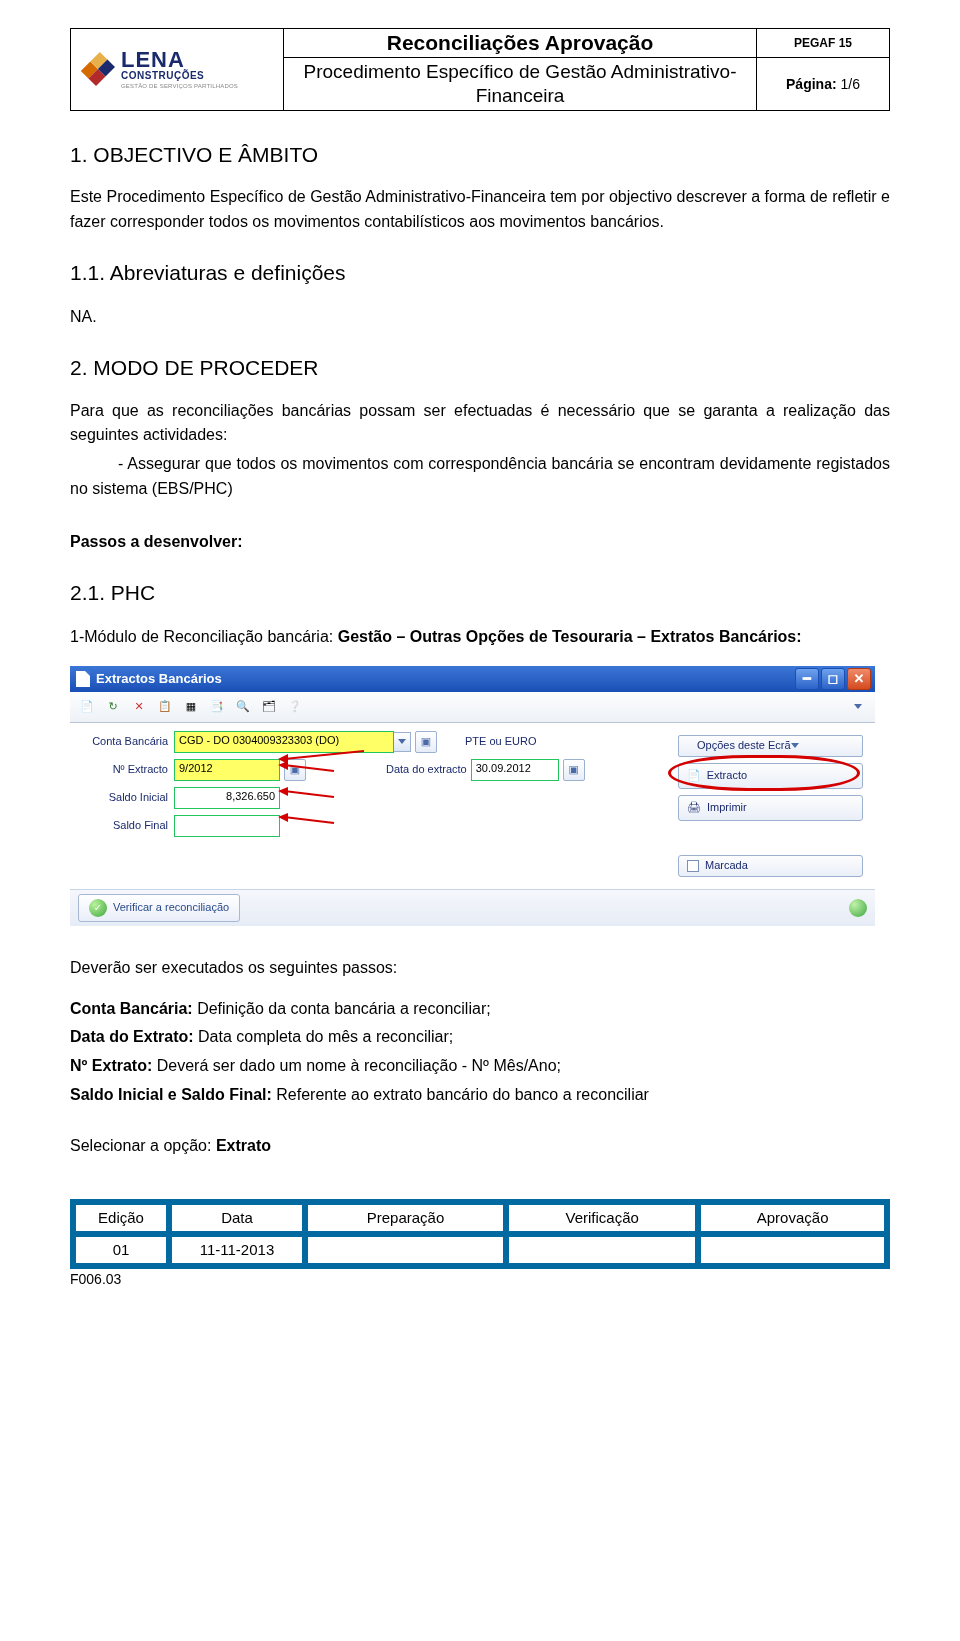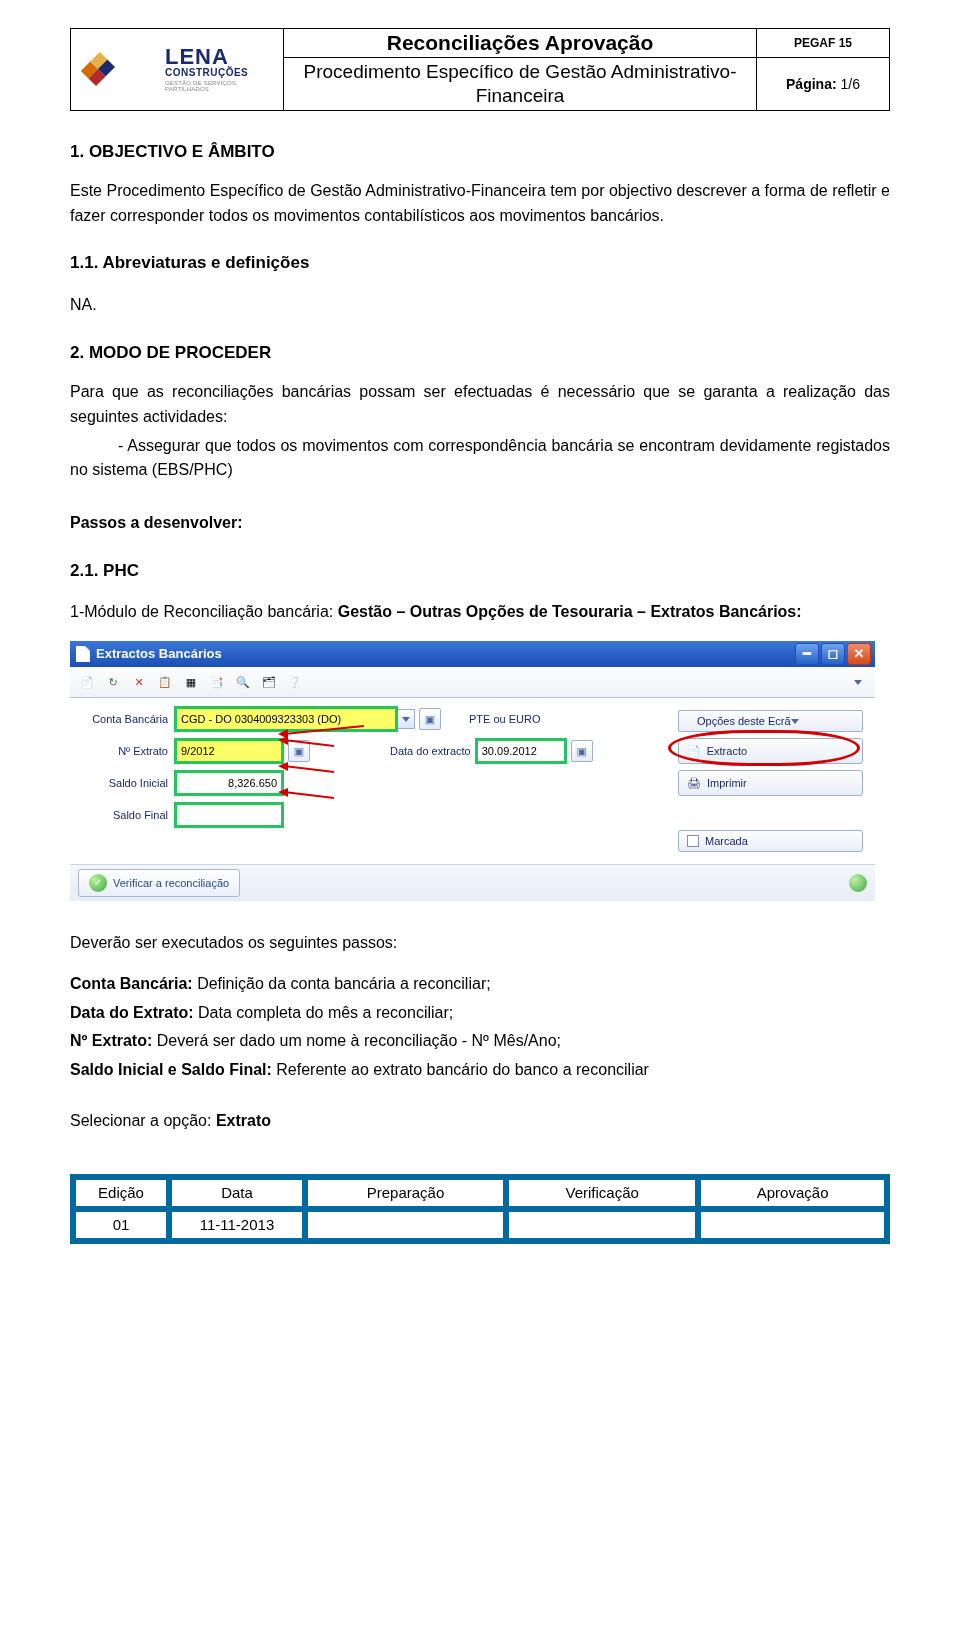--- a/index.html
+++ b/index.html
@@ -29,21 +29,20 @@
   .logo-wrap {
     display: flex;
     align-items: center;
     gap: 6px;
     justify-content: flex-start;
   }
   .logo-mark svg { display: block; }
   .logo-text {
     text-align: left;
     line-height: 1;
-    margin-left: 44px;
   }
   .logo-text .l1 {
     font-size: 22px;
     font-weight: 800;
     color: #1a2a6c;
     letter-spacing: 1px;
   }
   .logo-text .l2 {
     font-size: 10px;
     font-weight: 700;
@@ -68,21 +67,21 @@
   }
   .page-cell {
     width: 130px;
     text-align: center;
     font-family: "Comic Sans MS", cursive, sans-serif;
     font-size: 14px;
   }
   .page-cell b { font-weight: 700; }
 
   .body-content { margin-top: 28px; font-size: 16px; line-height: 1.55; }
-  h2.sec { font-size: 17px; font-weight: 700; margin: 22px 0 14px 0; }
+  h2.sec { font-size: 21px; font-weight: 400; margin: 22px 0 14px 0; }
   p.just { text-align: justify; margin: 0 0 16px 0; }
   .bold { font-weight: 700; }
 
   
   .app-window {
     margin-top: 6px;
     border: 0;
     width: 805px;
     font-family: Tahoma, Arial, sans-serif;
     font-size: 11px;
@@ -127,22 +126,22 @@
   .form-area {
     display:flex;
     padding: 8px 8px 8px 8px;
     background:#fff;
     align-items:flex-start;
   }
   .left-fields { flex:1; position:relative; }
   .row { display:flex; align-items:center; margin-bottom:6px; }
   .lbl { width: 90px; text-align:right; padding-right:6px; color:#1a2a6c; }
   .inp {
-    height: 20px; border:3px solid #22c55e; background:#fff;
-    padding: 0 4px; display:flex; align-items:center;
+    height: 20px; border:1px solid #22c55e; background:#fff;
+    padding: 0 4px; display:flex; align-items:flex-start;
   }
   .hl { background:#ffff66; }
   .dd-arrow {
     width:16px;height:18px;border:1px solid #9cb0d0;border-left:0;
     background:linear-gradient(#fff,#dbe6f6);
     display:flex;align-items:center;justify-content:center;
   }
   .mini-btn {
     width:20px;height:20px;margin-left:4px;border:1px solid #9cb0d0;
     background:linear-gradient(#fff,#e6edf8);border-radius:2px;
@@ -287,21 +286,21 @@
             <span class="inp hl" style="width:210px">
                 <span>CGD - DO 0304009323303 (DO)</span>
               </span>
             <span class="dd-arrow">
                 <span class="chev"></span>
               </span>
             <span class="mini-btn">▣</span>
             <span style="margin-left:28px;color:#1a2a6c">PTE ou EURO</span>
           </div>
           <div class="row">
-            <span class="lbl">Nº Extrato</span>
+            <span class="lbl">Nº Extracto</span>
             <span class="inp hl" style="width:96px">
                 <span>9/2012</span>
               </span>
             <span class="mini-btn">▣</span>
             <span style="margin-left:80px;color:#1a2a6c">Data do extracto</span>
             <span class="inp" style="width:78px;margin-left:4px">
                 <span>30.09.2012</span>
               </span>
             <span class="mini-btn">▣</span>
           </div>
@@ -386,14 +385,15 @@
     </tr>
     <tr>
       <td>01</td>
       <td>11-11-2013</td>
       <td></td>
       <td></td>
       <td></td>
     </tr>
   </tbody>
     </table>
+  <div class="footer-code">F006.03</div>
 
 </div>
 
 </body></html>

